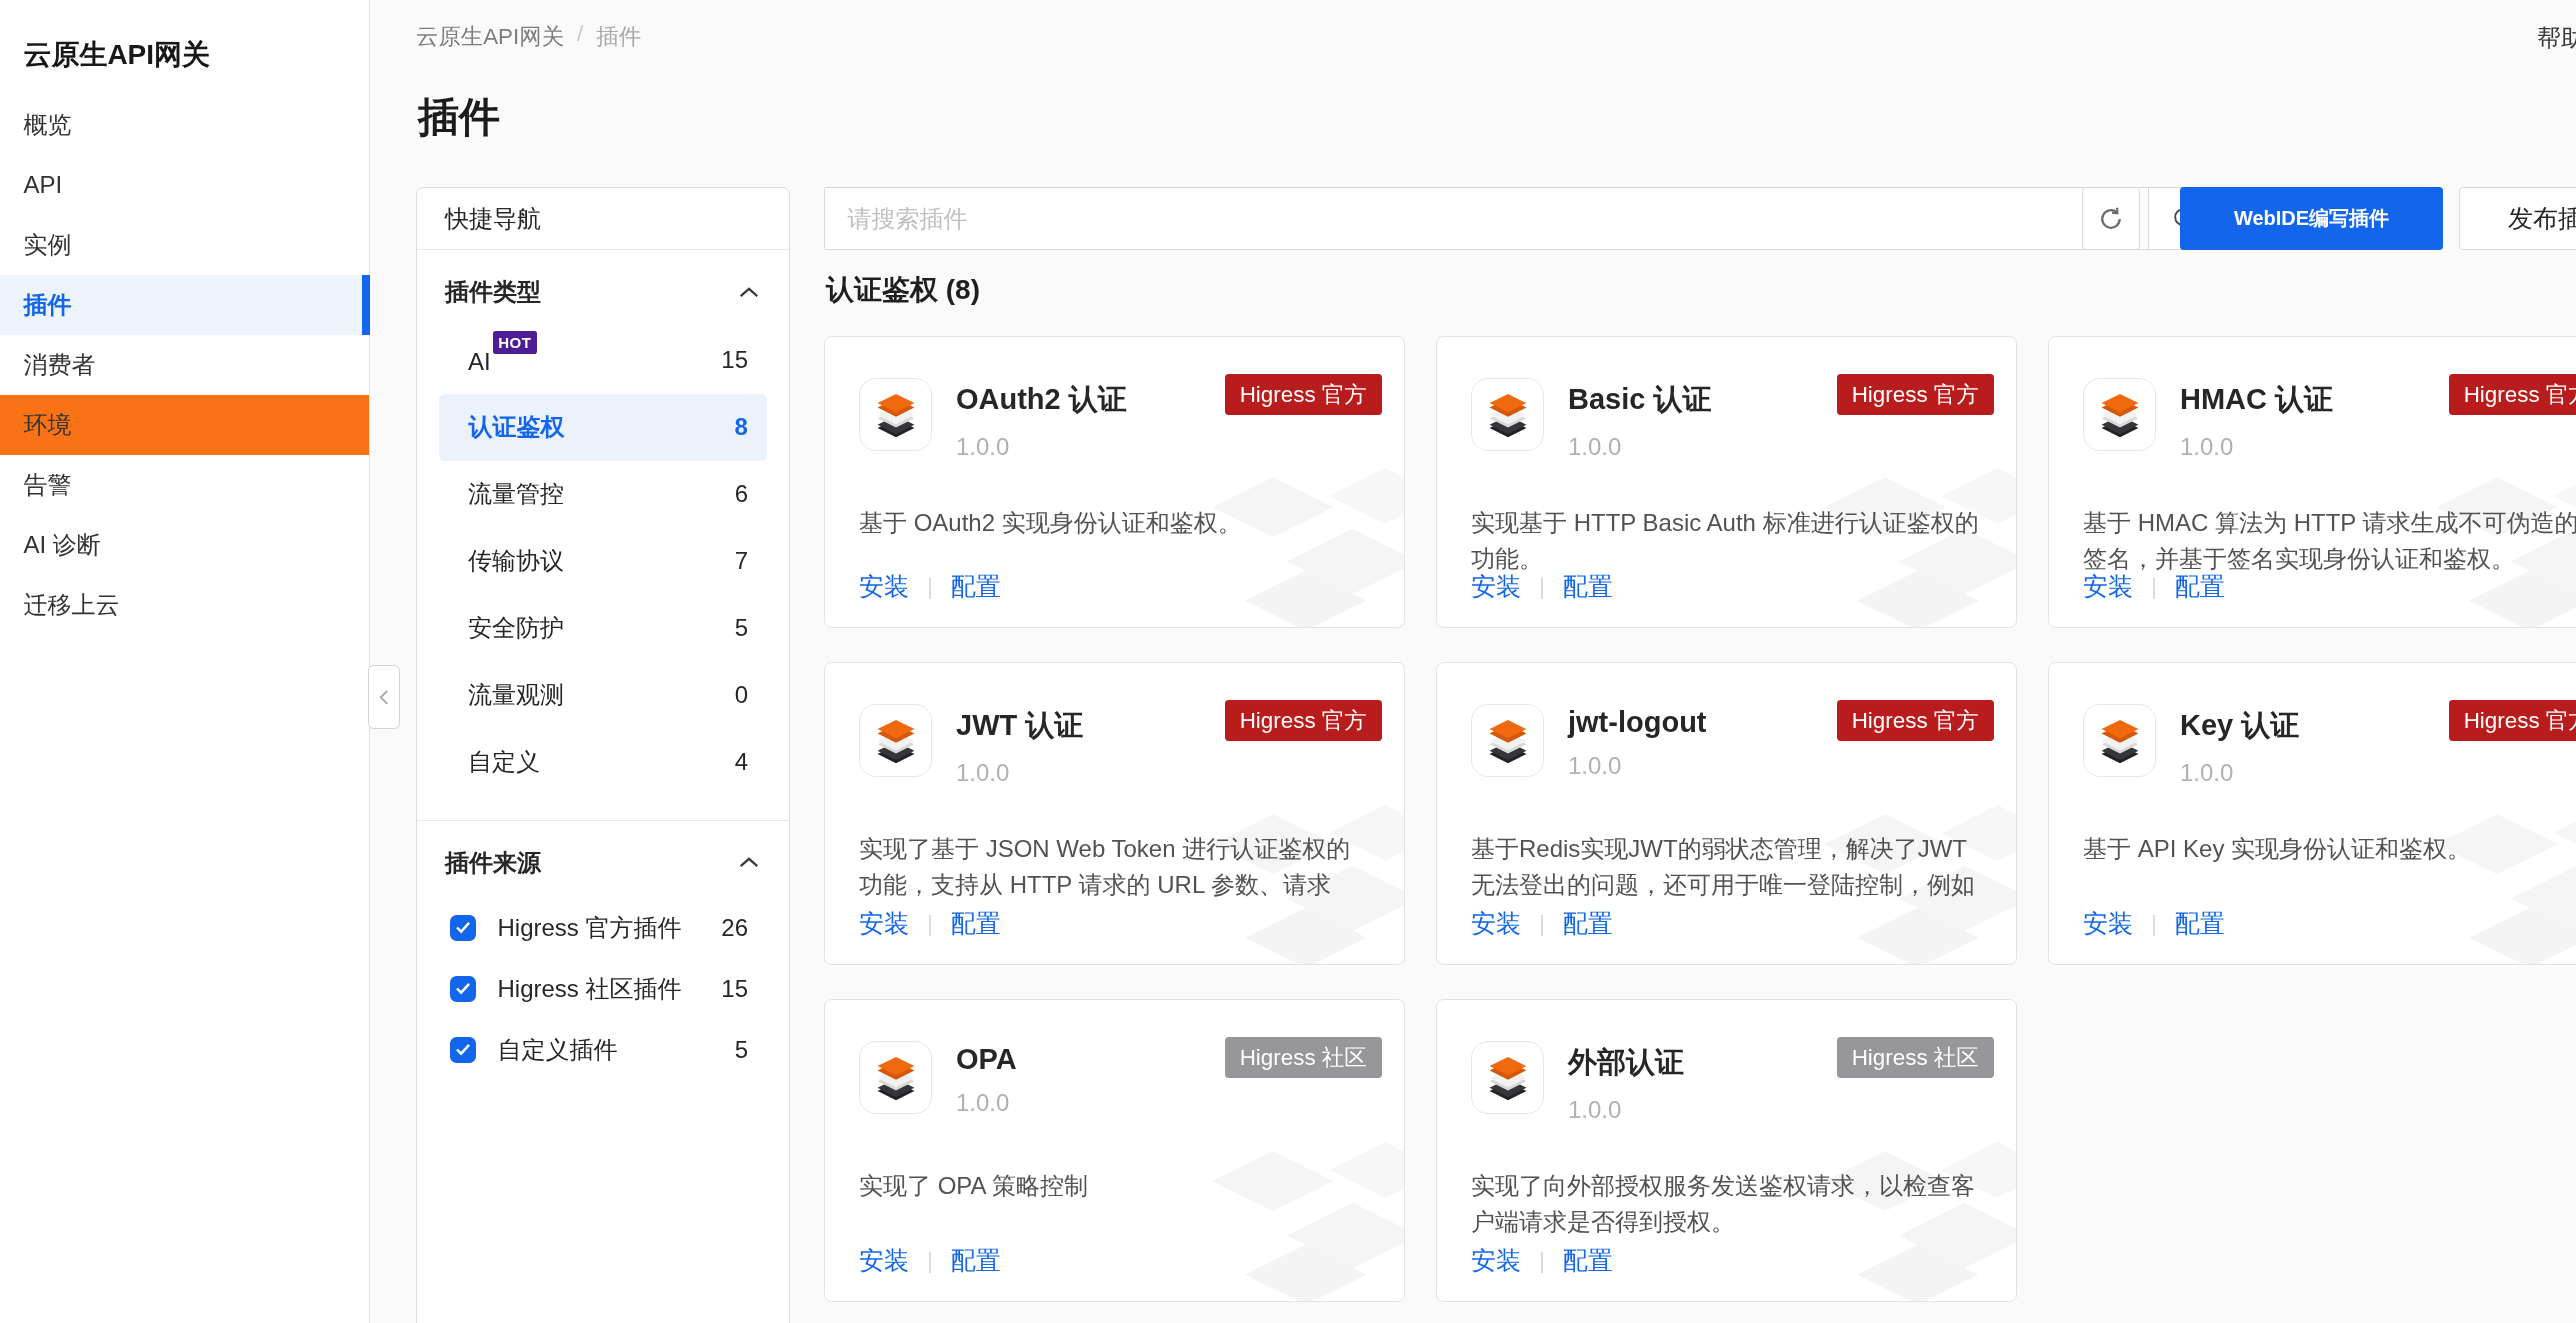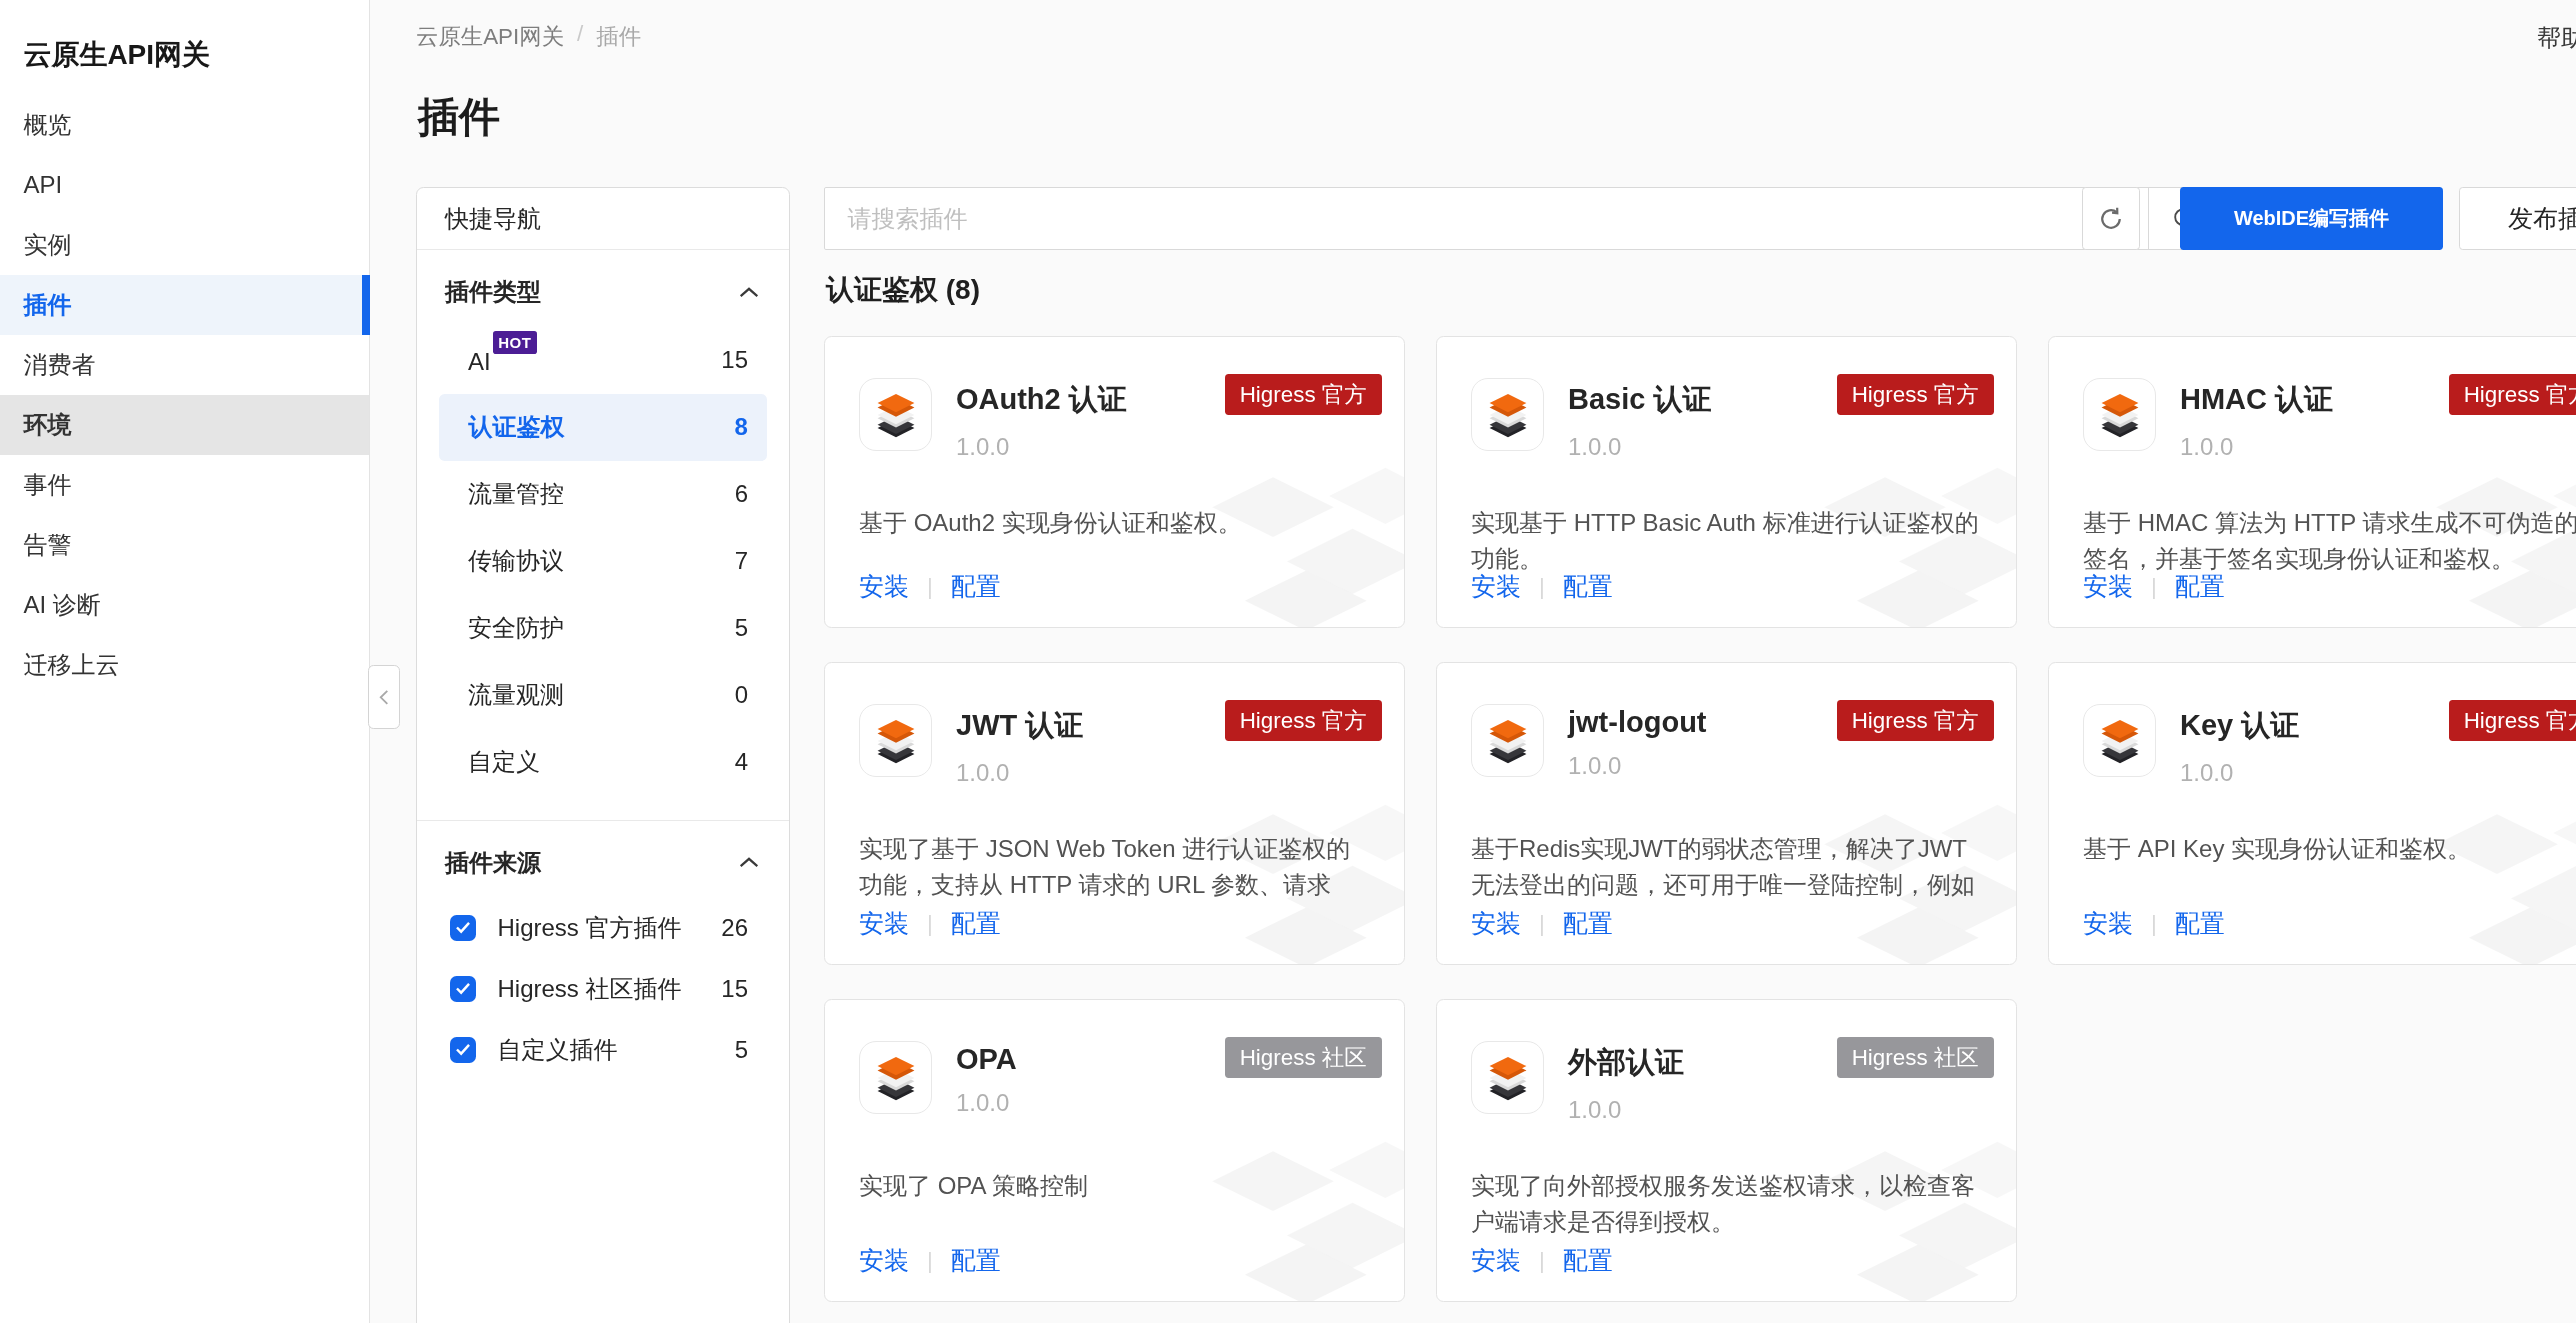--- a/index.html
+++ b/index.html
@@ -16,21 +16,21 @@
     background:#fff; border-right:0.9px solid #e3e3e3;
   }
   .sidebar-title {
     padding:36px 0 0 23.4px; height:95px;
     font-size:28px; font-weight:700; color:#181818;
   }
   .nav-item {
     position:relative; height:60px; display:flex; align-items:center;
     padding-left:23.4px; font-size:24px; color:#333; cursor:pointer;
   }
-  .nav-item.hover { background:#e5e5e5;font-weight:bold; }
+  .nav-item.hover { background:#f97316; }
   .nav-item.active { background:#eef4fb; color:#1366ec; font-weight:700; }
   .nav-item.active::after {
     content:""; position:absolute; right:-0.9px; top:0; width:7.5px; height:100%;
     background:#1366ec;
   }
   .collapse-handle {
     position:absolute; left:368px; top:665px; width:32px; height:64px;
     background:#fff; border:0.9px solid #d4d4d4; border-radius:5.6px;
     display:flex; align-items:center; justify-content:center; cursor:pointer; z-index:5;
   }
@@ -149,23 +149,20 @@
         <span>实例</span>
       </div>
       <div class="nav-item active">
         <span>插件</span>
       </div>
       <div class="nav-item">
         <span>消费者</span>
       </div>
       <div class="nav-item hover">
         <span>环境</span>
-      </div>
-      <div class="nav-item">
-        <span>事件</span>
       </div>
       <div class="nav-item">
         <span>告警</span>
       </div>
       <div class="nav-item">
         <span>AI 诊断</span>
       </div>
       <div class="nav-item">
         <span>迁移上云</span>
       </div>

